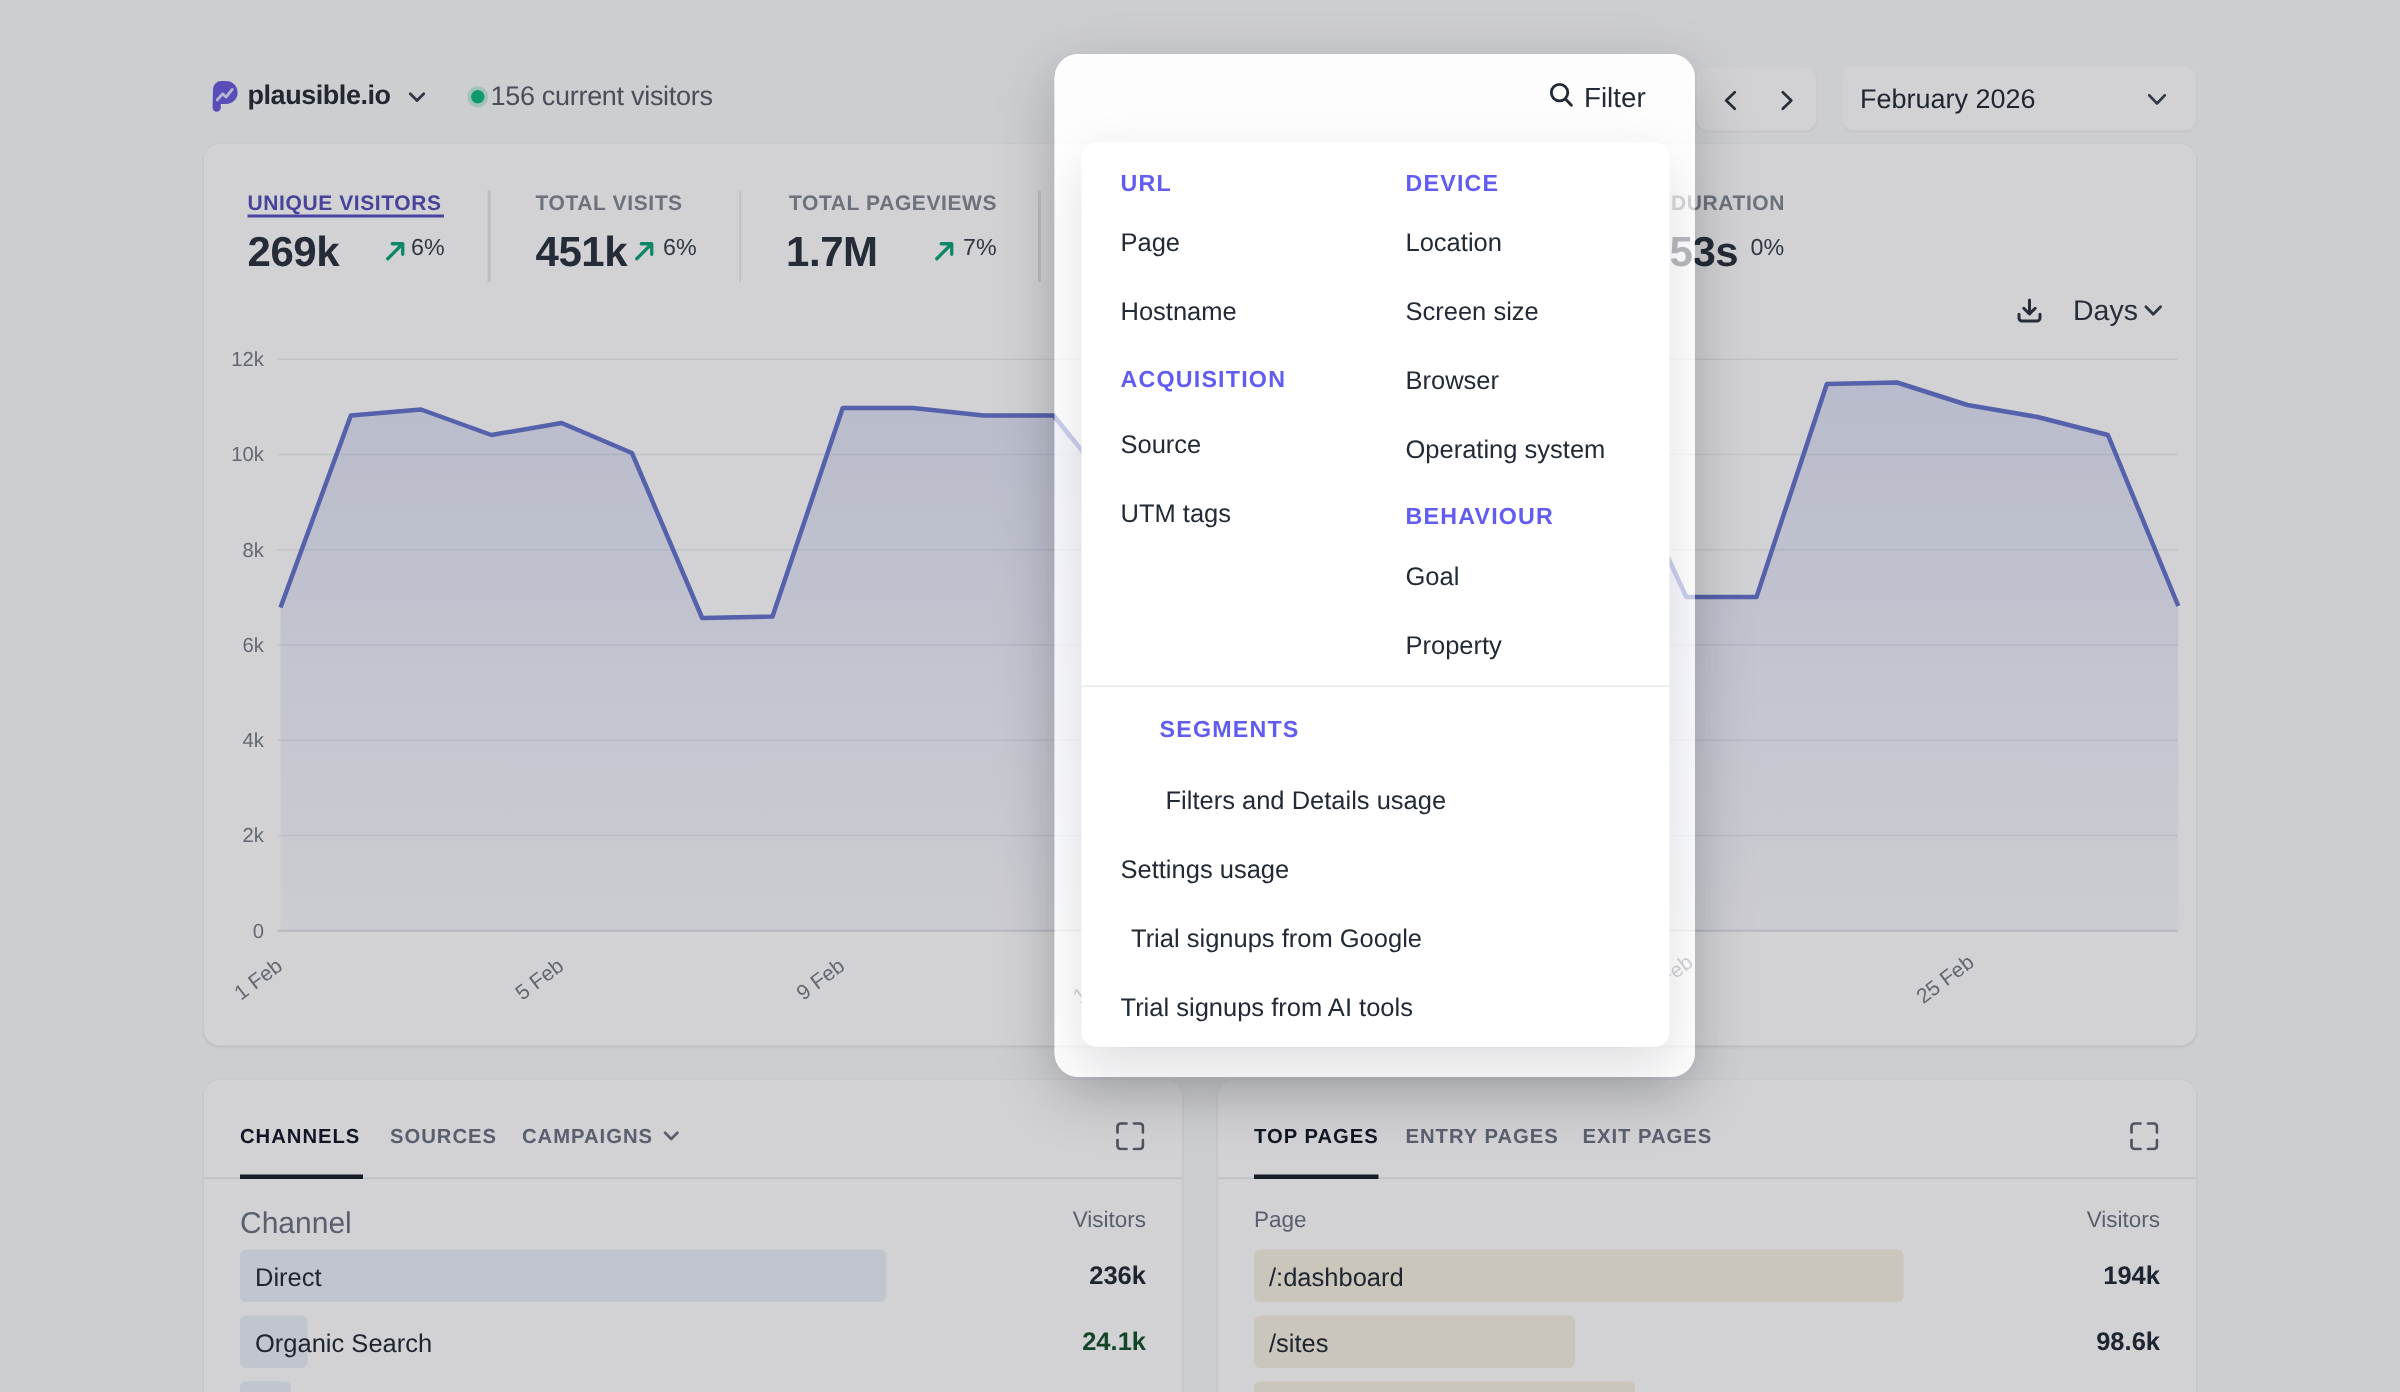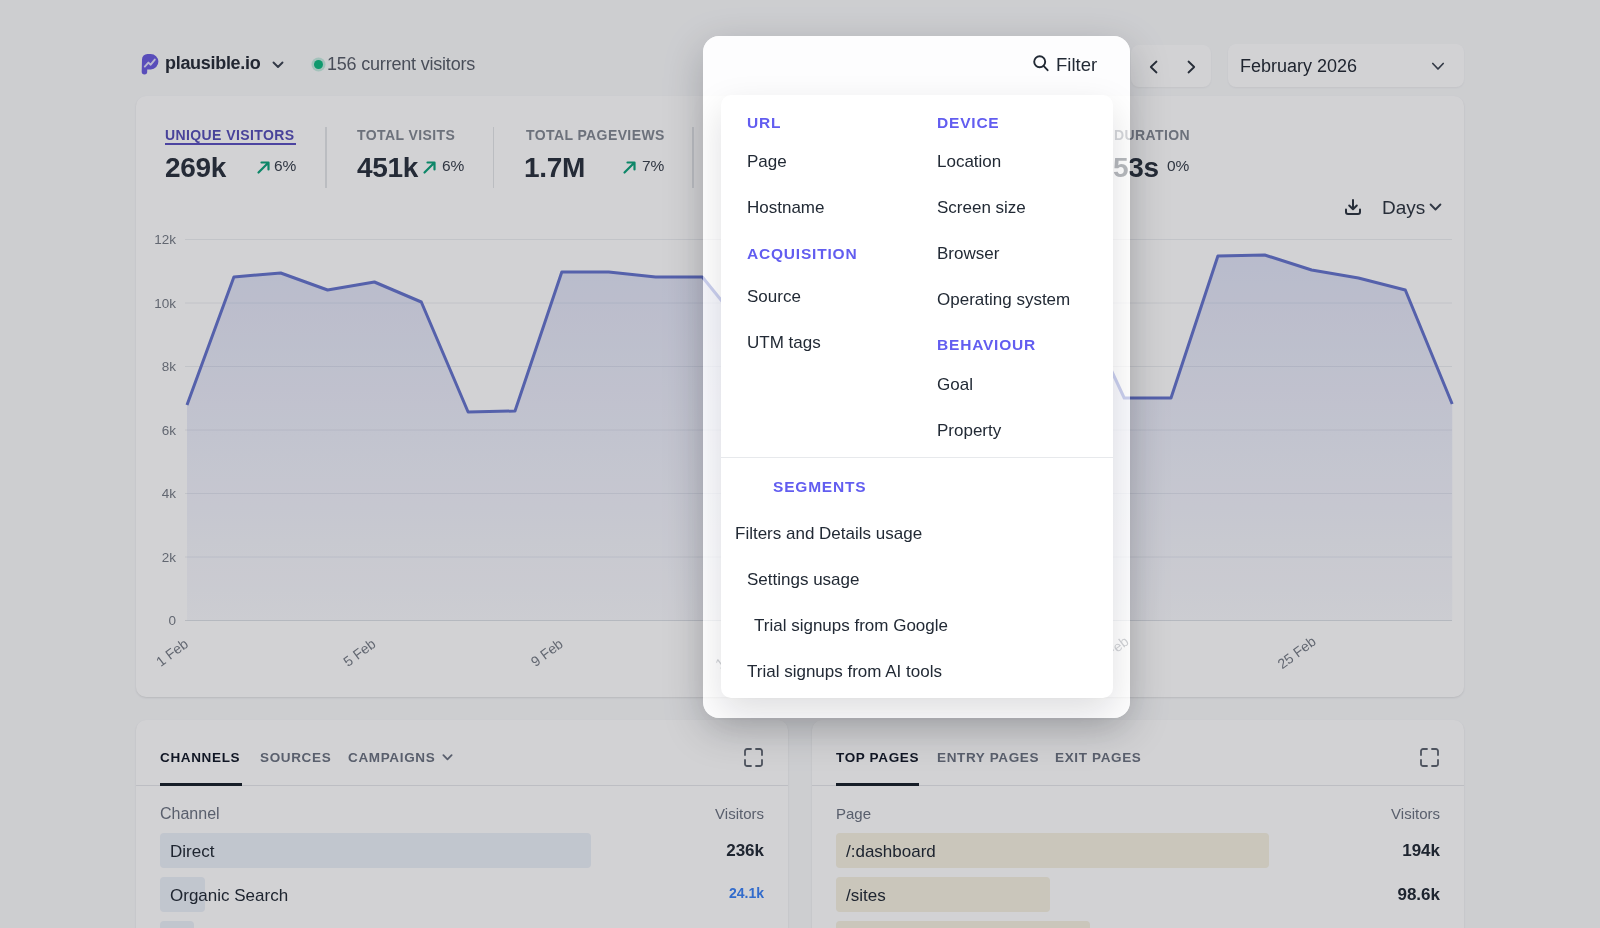--- a/index.html
+++ b/index.html
@@ -156,30 +156,30 @@
       <path d="M1.4 1.2 L5.5 5.3 L9.6 1.2" stroke="#6b7280" stroke-width="1.8" fill="none" stroke-linecap="round" stroke-linejoin="round"></path>
     </svg>
 </div>
 <div class="abs" style="left:744px; top:748px;">
   <svg width="19" height="19" viewBox="0 0 19 19">
     <path d="M1 7 V3.1 A2.1 2.1 0 0 1 3.1 1 H7 M12 1 H15.9 A2.1 2.1 0 0 1 18 3.1 V7 M18 12 V15.9 A2.1 2.1 0 0 1 15.9 18 H12 M7 18 H3.1 A2.1 2.1 0 0 1 1 15.9 V12" stroke="#5d646f" stroke-width="1.8" fill="none" stroke-linecap="round"></path>
   </svg>
 </div>
 <div class="abs" style="left:136px; top:785px; width:652px; height:1px; background:#e5e7eb;"></div>
 <div class="abs" style="left:160px; top:783px; width:82px; height:3px; background:#18202b;"></div>
-<div class="abs" style="left:160px; top:805px; font-size:16px; color:#6b7280;">Channel</div>
+<div class="abs" style="left:160px; top:805px; font-size:20px; color:#6b7280;">Channel</div>
 <div class="abs" style="left:0; top:805px; width:764px; text-align:right; font-size:15px; color:#6b7280;">Visitors</div>
 
 <div class="abs" style="left:160px; top:833px; width:431px; height:35px; background:#ebf0f8; border-radius:4px;"></div>
 <div class="abs" style="left:170px; top:842px; font-size:17px; color:#222a35;">Direct</div>
 <div class="abs" style="left:0; top:841px; width:764px; text-align:right; font-size:17px; font-weight:600; color:#222a35;">236k</div>
 
 <div class="abs" style="left:160px; top:877px; width:45px; height:35px; background:#ebf0f8; border-radius:4px;"></div>
 <div class="abs" style="left:170px; top:886px; font-size:17px; color:#222a35;">Organic Search</div>
-<div class="abs" style="left:0; top:885px; width:764px; text-align:right; font-size:14px; font-weight:600; color:#3b82f6;">24.1k</div>
+<div class="abs" style="left:0; top:885px; width:764px; text-align:right; font-size:17px; font-weight:600; color:#14532d;">24.1k</div>
 
 <div class="abs" style="left:160px; top:921px; width:34px; height:35px; background:#ebf0f8; border-radius:4px;"></div>
 
 <div class="card" style="left:812px; top:720px; width:652px; height:260px;"></div>
 <div class="abs tabs" style="left:836px; top:750px; color:#111827;">TOP PAGES</div>
 <div class="abs tabs" style="left:937px; top:750px;">ENTRY PAGES</div>
 <div class="abs tabs" style="left:1055px; top:750px;">EXIT PAGES</div>
 <div class="abs" style="left:1420px; top:748px;">
   <svg width="19" height="19" viewBox="0 0 19 19">
     <path d="M1 7 V3.1 A2.1 2.1 0 0 1 3.1 1 H7 M12 1 H15.9 A2.1 2.1 0 0 1 18 3.1 V7 M18 12 V15.9 A2.1 2.1 0 0 1 15.9 18 H12 M7 18 H3.1 A2.1 2.1 0 0 1 1 15.9 V12" stroke="#5d646f" stroke-width="1.8" fill="none" stroke-linecap="round"></path>
@@ -226,16 +226,16 @@
 <div class="abs menuitem" style="left:937px; top:152px; z-index:22;">Location</div>
 <div class="abs menuitem" style="left:937px; top:198px; z-index:22;">Screen size</div>
 <div class="abs menuitem" style="left:937px; top:244px; z-index:22;">Browser</div>
 <div class="abs menuitem" style="left:937px; top:290px; z-index:22;">Operating system</div>
 <div class="abs menuhead" style="left:937px; top:336px; z-index:22;">BEHAVIOUR</div>
 <div class="abs menuitem" style="left:937px; top:375px; z-index:22;">Goal</div>
 <div class="abs menuitem" style="left:937px; top:421px; z-index:22;">Property</div>
 
 <div class="abs" style="left:721px; top:457px; width:392px; height:1px; background:#e7e9ec; z-index:22;"></div>
 <div class="abs menuhead" style="left:747px; top:478px; z-index:22;margin-left:26px;">SEGMENTS</div>
-<div class="abs menuitem" style="left:735px; top:524px; z-index:22;">Filters and Details usage</div>
+<div class="abs menuitem" style="left:777px; top:524px; z-index:22;">Filters and Details usage</div>
 <div class="abs menuitem" style="left:747px; top:570px; z-index:22;">Settings usage</div>
 <div class="abs menuitem" style="left:754px; top:616px; z-index:22;">Trial signups from Google</div>
 <div class="abs menuitem" style="left:747px; top:662px; z-index:22;">Trial signups from AI tools</div>
 
 </body></html>

